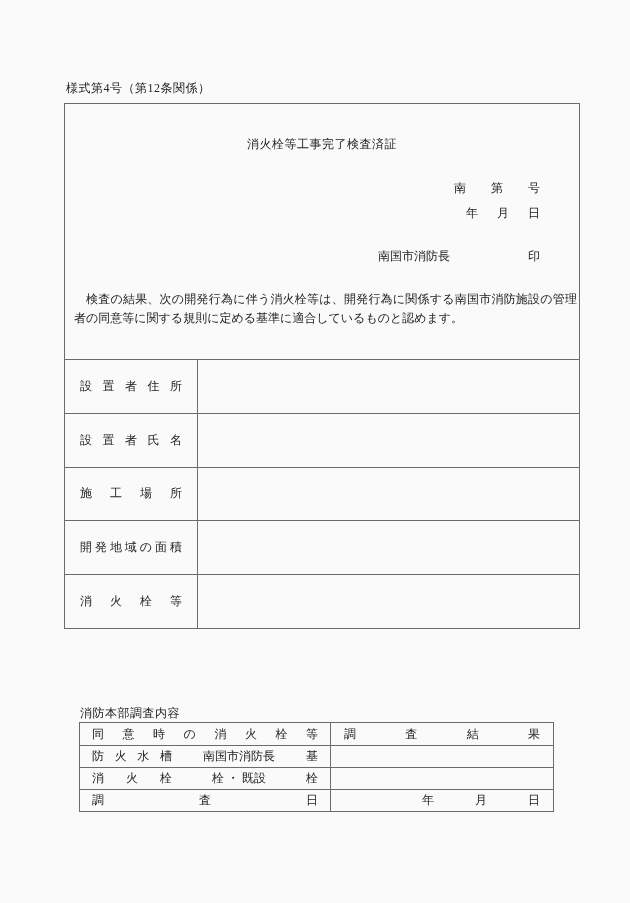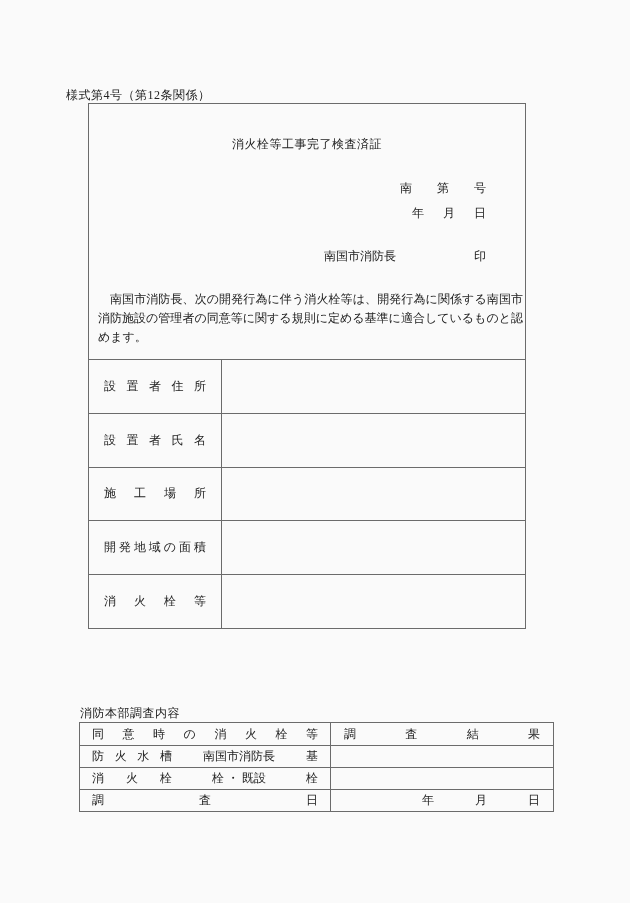--- a/index.html
+++ b/index.html
@@ -12,26 +12,26 @@
   body{
     background:var(--background);
     color:var(--text);
     font-family:"Liberation Serif","DejaVu Serif",serif;
     font-size:12px;
     position:relative;
     overflow:hidden;
   }
   
   .form-label{
-    position:absolute;left:66px;top:87px;
+    position:absolute;left:66px;top:80px;
     letter-spacing:.5px;
   }
   
   .cert-box{
-    position:absolute;left:88px;top:103px;width:438px;height:526px;
+    position:absolute;left:64px;top:103px;width:516px;height:526px;
     border:1px solid var(--border);
   }
   .cert-title{
     position:absolute;top:32px;left:0;right:0;
     text-align:center;letter-spacing:.5px;
   }
   .docnum{position:absolute;top:76px;right:39px;}
   .docnum .cjust{width:86px;}
   .dateline{position:absolute;top:101px;right:39px;}
   .dateline .cjust{width:74px;}
@@ -96,21 +96,21 @@
         <span>月</span>
         <span>日</span>
       </span>
   </div>
 
   <div class="issuer">
     <span>南国市消防長</span>
     <span class="seal">印</span>
   </div>
 
-  <div class="para">南国市消防長、次の開発行為に伴う消火栓等は、開発行為に関係する南国市消防施設の管理者の同意等に関する規則に定める基準に適合しているものと認めます。</div>
+  <div class="para">検査の結果、次の開発行為に伴う消火栓等は、開発行為に関係する南国市消防施設の管理者の同意等に関する規則に定める基準に適合しているものと認めます。</div>
 
   <div class="fields">
     <div class="frow">
       <div class="fcell-label">
         <span class="cjust flabel">
             <span>設</span>
             <span>置</span>
             <span>者</span>
             <span>住</span>
             <span>所</span>

